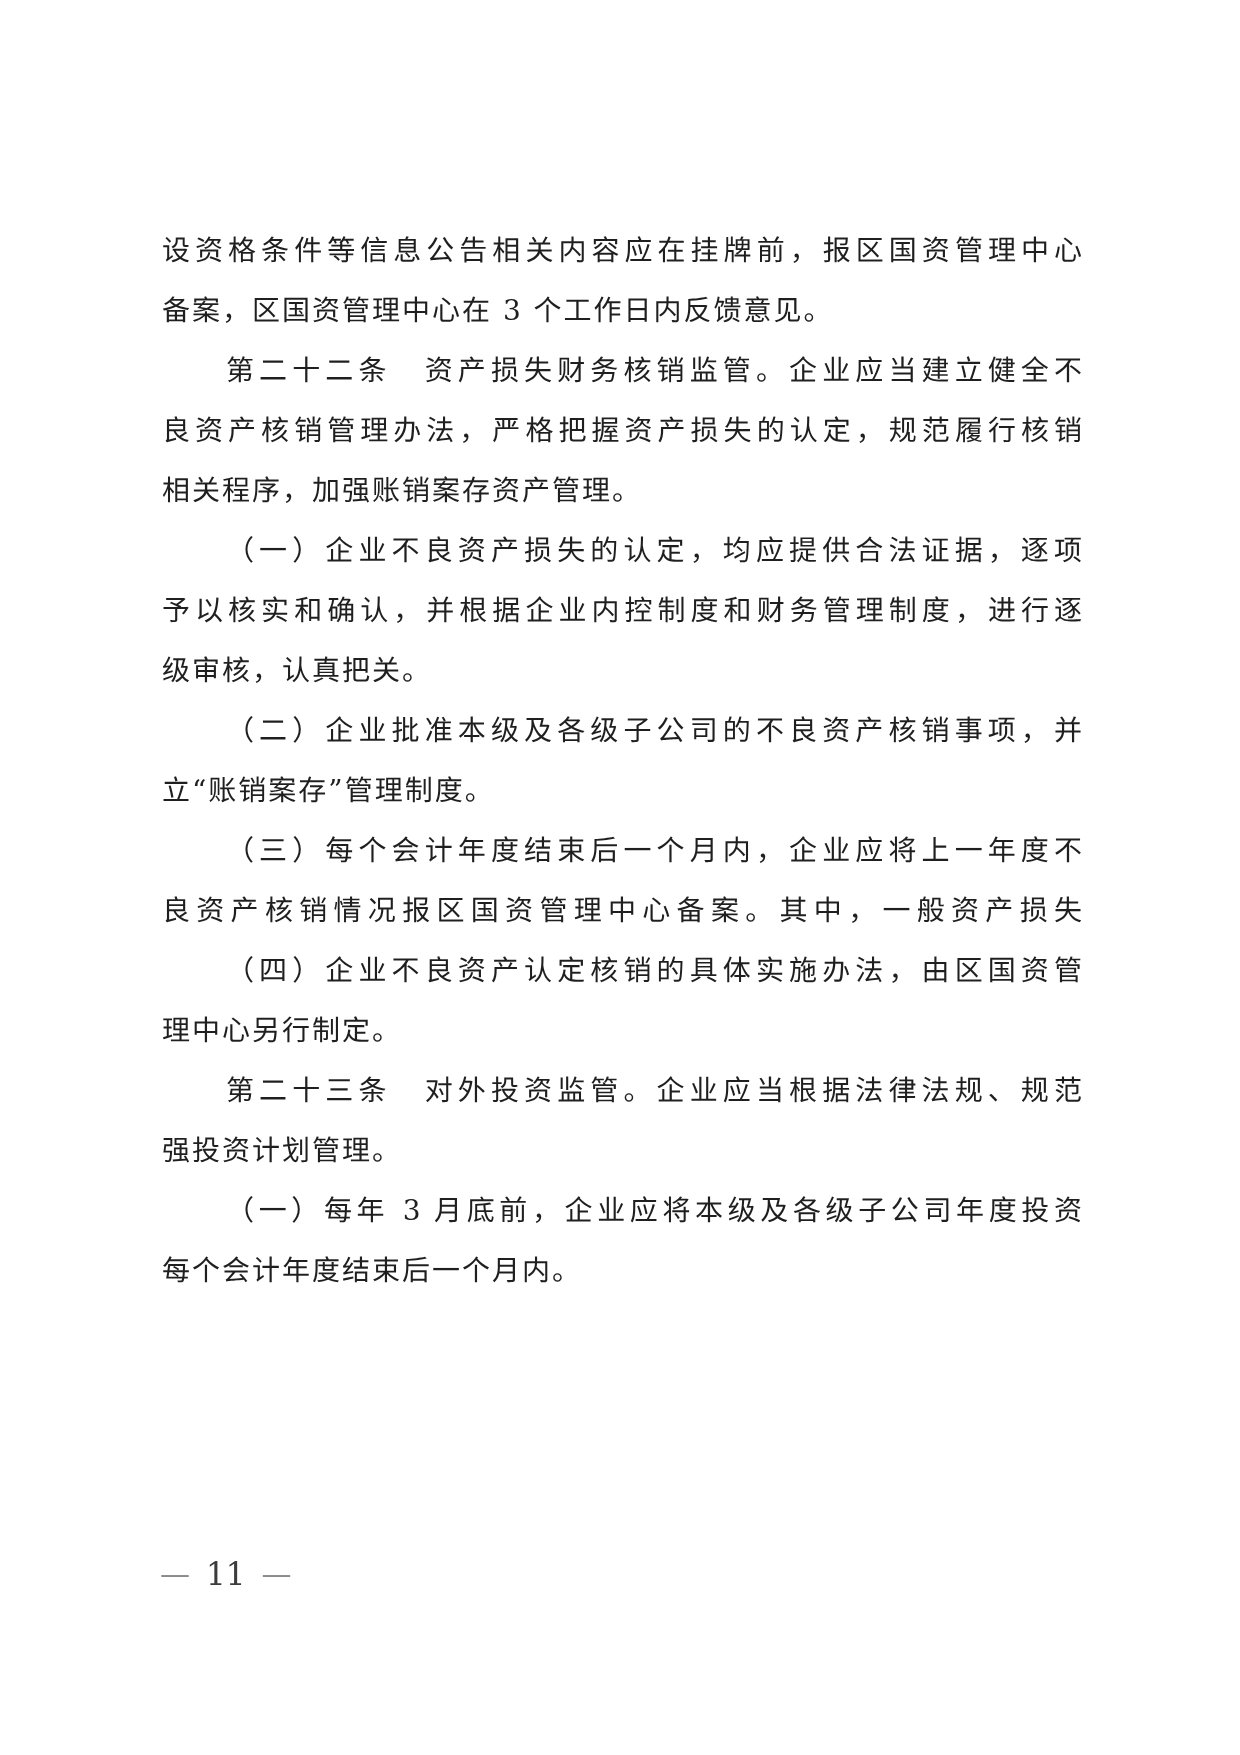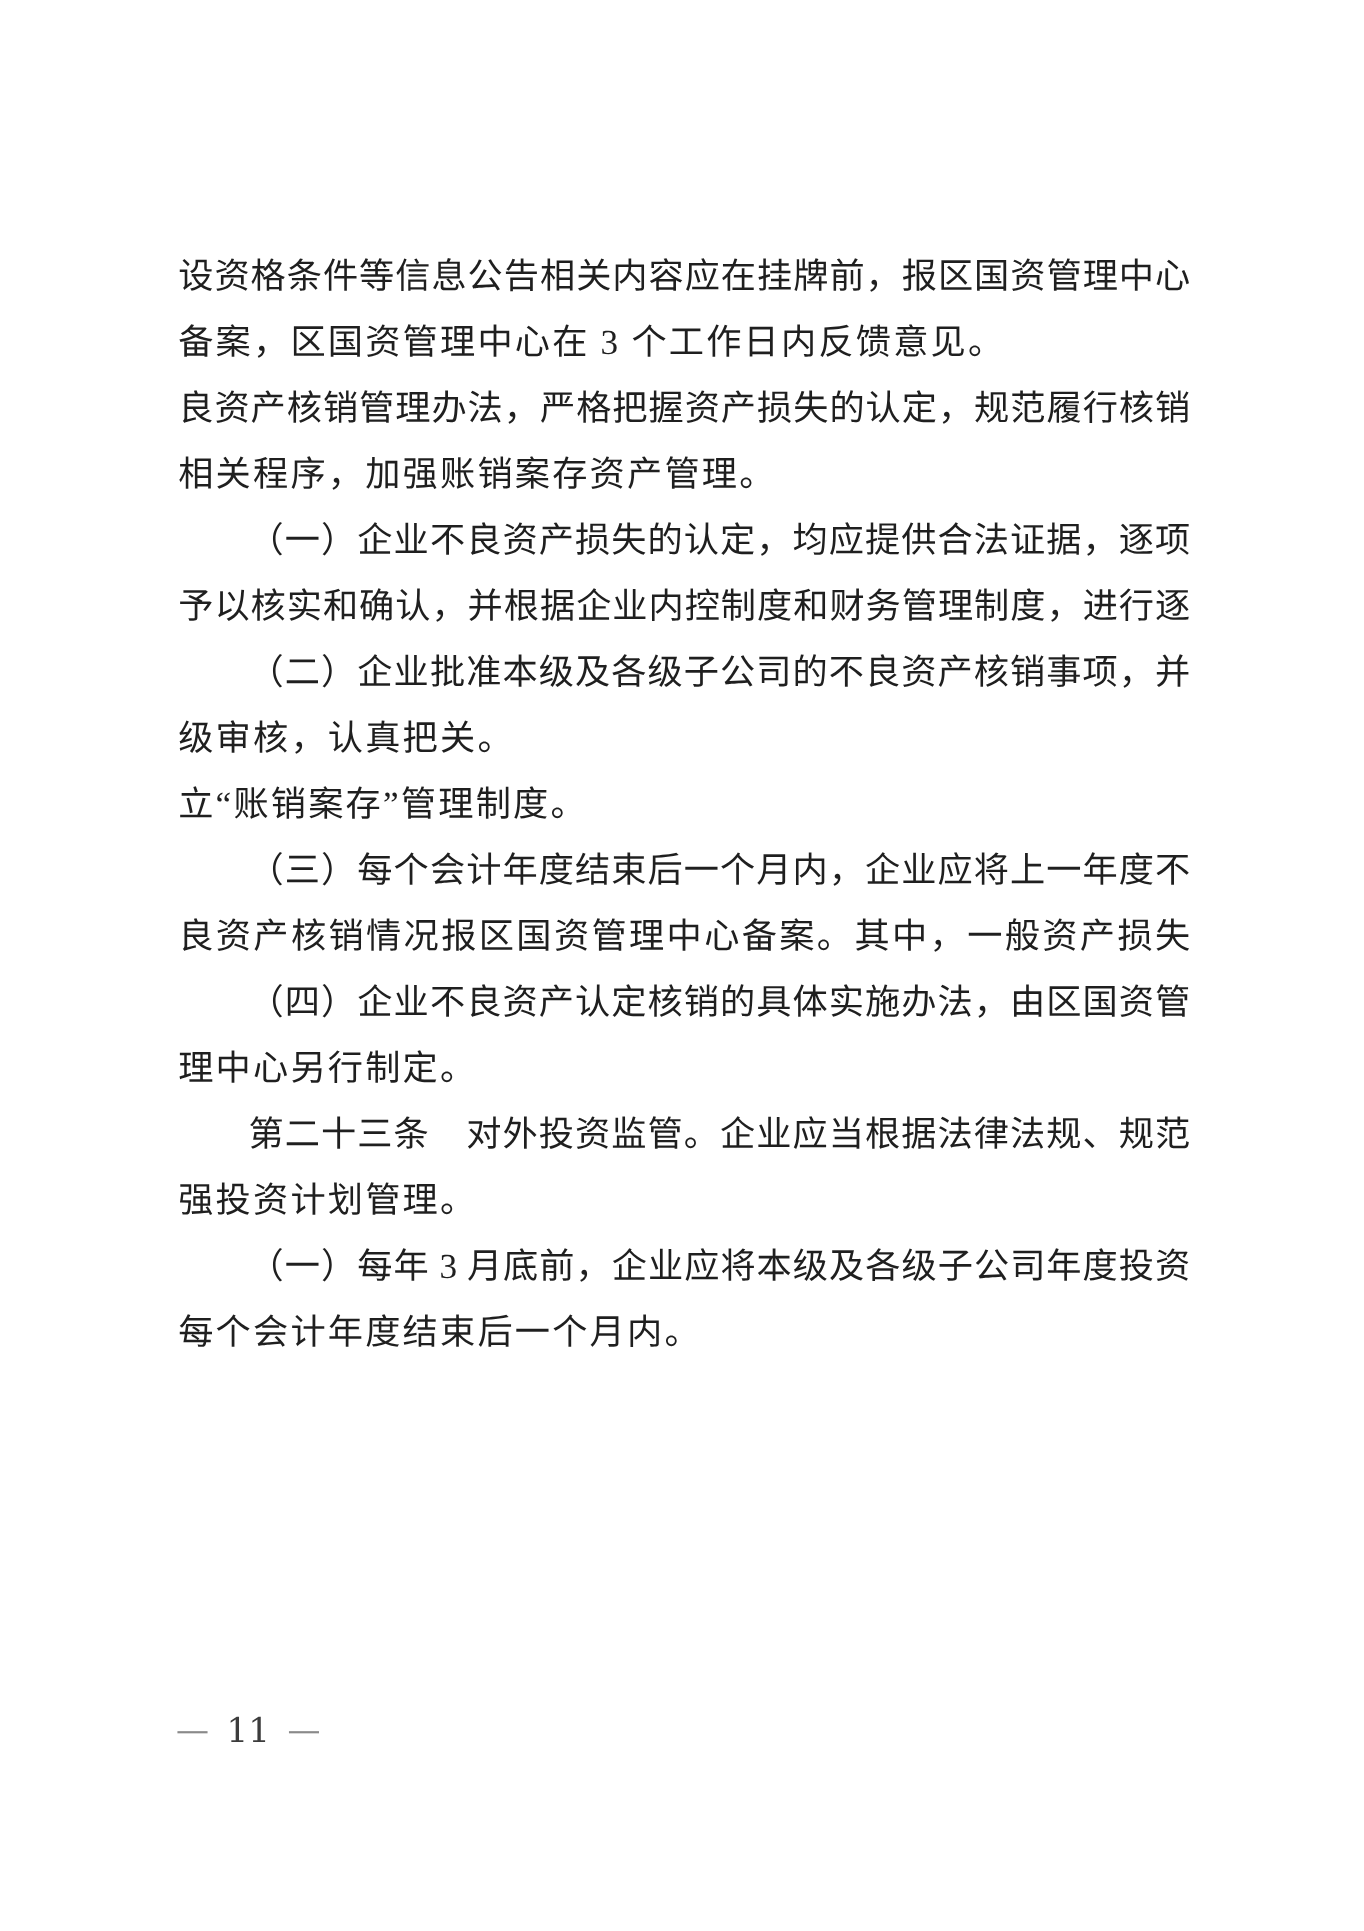--- a/index.html
+++ b/index.html
@@ -22,28 +22,27 @@
     font-family: "DejaVu Serif", "Liberation Serif", serif;
     color: var(--text);
   }
   .text-block {
     position: absolute;
     left: 162px;
     top: 221px;
     width: 920px;
   }
   .line {
-    font-size: 32px;
+    font-size: 28px;
     line-height: 60px;
     height: 60px;
     text-align: left;
     letter-spacing: 2px;
     white-space: pre;
     font-weight: 400;
-    font-family: Liberation Serif, serif;
   }
   .line.justify {
     letter-spacing: normal;
     white-space: normal;
     text-align: justify;
     text-align-last: justify;
     word-break: keep-all;
   }
   .line.indent {
     padding-left: 64px;
@@ -71,26 +70,27 @@
     text-align: center;
   }
 </style>
 </head>
 <body>
 
 <div class="page">
   <main class="text-block" id="text-block">
       <div class="line justify">设资格条件等信息公告相关内容应在挂牌前，报区国资管理中心</div>
       <div class="line">备案，区国资管理中心在 3 个工作日内反馈意见。</div>
+      <div class="line indent justify">第二十二条　资产损失财务核销监管。企业应当建立健全不</div>
       <div class="line justify">良资产核销管理办法，严格把握资产损失的认定，规范履行核销</div>
       <div class="line">相关程序，加强账销案存资产管理。</div>
       <div class="line indent justify">（一）企业不良资产损失的认定，均应提供合法证据，逐项</div>
       <div class="line justify">予以核实和确认，并根据企业内控制度和财务管理制度，进行逐</div>
+      <div class="line">级审核，认真把关。</div>
       <div class="line indent justify">（二）企业批准本级及各级子公司的不良资产核销事项，并</div>
-      <div class="line">级审核，认真把关。</div>
       <div class="line">立“账销案存”管理制度。</div>
       <div class="line indent justify">（三）每个会计年度结束后一个月内，企业应将上一年度不</div>
       <div class="line justify">良资产核销情况报区国资管理中心备案。其中，一般资产损失</div>
       <div class="line indent justify">（四）企业不良资产认定核销的具体实施办法，由区国资管</div>
       <div class="line">理中心另行制定。</div>
       <div class="line indent justify">第二十三条　对外投资监管。企业应当根据法律法规、规范</div>
       <div class="line">强投资计划管理。</div>
       <div class="line indent justify">（一）每年 3 月底前，企业应将本级及各级子公司年度投资</div>
       <div class="line">每个会计年度结束后一个月内。</div>
     </main>

